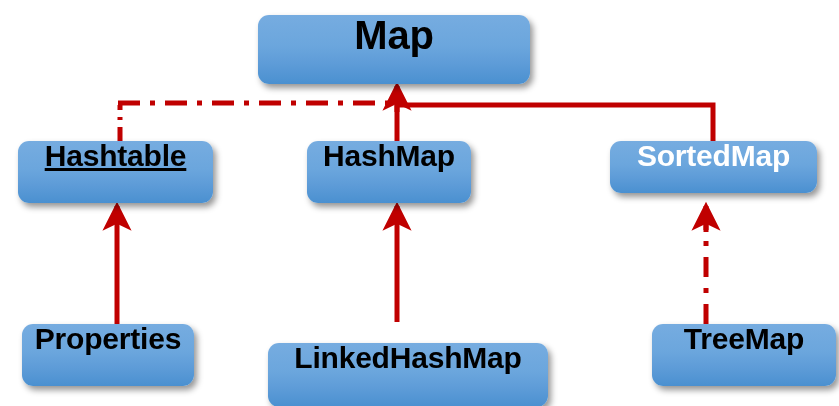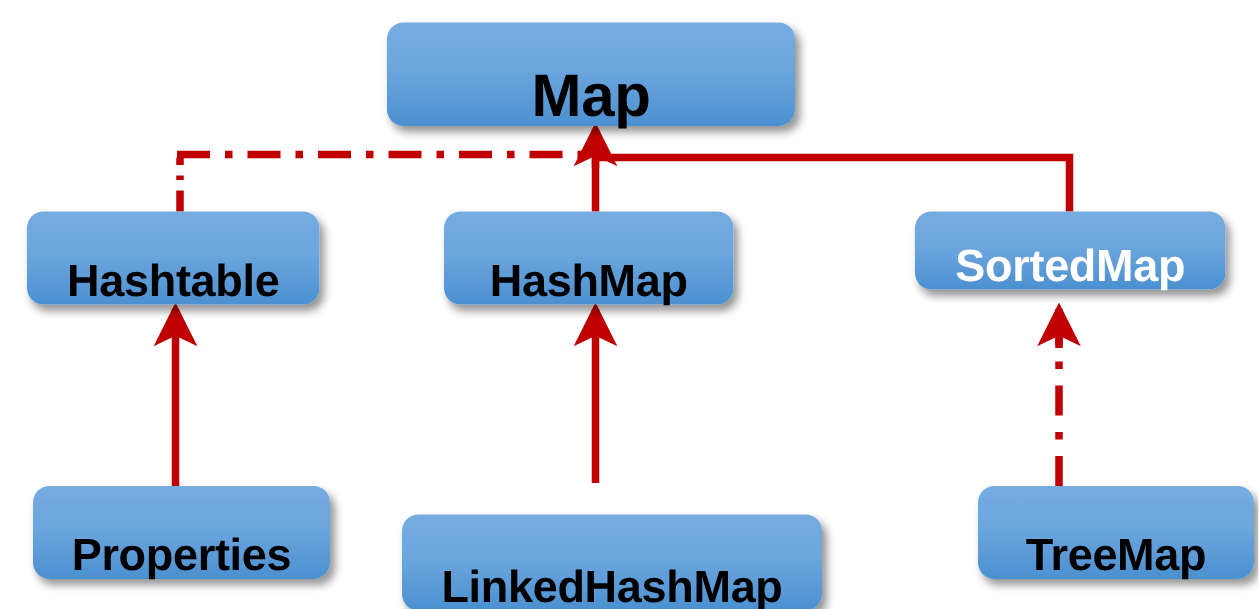--- a/index.html
+++ b/index.html
@@ -20,48 +20,48 @@
     left: 0;
     top: 0;
     width: 839px;
     height: 406px;
     pointer-events: none;
   }
   .node {
     position: absolute;
     box-sizing: border-box;
     display: flex;
-    align-items: flex-end;
+    align-items: flex-start;
     justify-content: center;
     border-radius: 11px;
     background: linear-gradient(to bottom, #76ace0 0%, #6ba6dd 45%, #5e9cd8 70%, #4a90d0 100%);
     box-shadow: 3px 4px 6px rgba(0,0,0,0.42);
     z-index: 3;
   }
   .node-label {
     font-weight: bold;
     letter-spacing: -0.2px;
     white-space: nowrap;
     line-height: 1;
   }
   .node-dark .node-label { color: #000000; }
   .node-light .node-label { color: #ffffff; }
 
   
   #node-map        { left: 258px; top: 15px;  width: 272px; height: 69px; }
   #node-map .node-label { font-size: 40px; }
 
-  #node-hashtable  { left: 18px;  top: 141px; width: 195px; height: 62px; }
-  #node-hashmap    { left: 296px; top: 141px; width: 193px; height: 62px; }
+  #node-hashtable  { left: 18px;  top: 141px; width: 195px; height: 62px; text-decoration: underline; }
+  #node-hashmap    { left: 307px; top: 141px; width: 164px; height: 62px; }
   #node-sortedmap  { left: 610px; top: 141px; width: 207px; height: 52px; }
   #node-hashtable .node-label,
   #node-hashmap .node-label,
   #node-sortedmap .node-label { font-size: 30px; }
 
-  #node-properties      { left: 22px;  top: 324px; width: 198px; height: 62px; }
+  #node-properties      { left: 22px;  top: 324px; width: 172px; height: 62px; }
   #node-linkedhashmap   { left: 268px; top: 322px; width: 280px; height: 64px; margin-top: 21px; }
   #node-treemap         { left: 612px; top: 324px; width: 184px; height: 62px; margin-left: 40px; }
   #node-properties .node-label,
   #node-linkedhashmap .node-label,
   #node-treemap .node-label { font-size: 30px; }
 </style>
 </head>
 <body>
 
 <div id="diagram-root">

